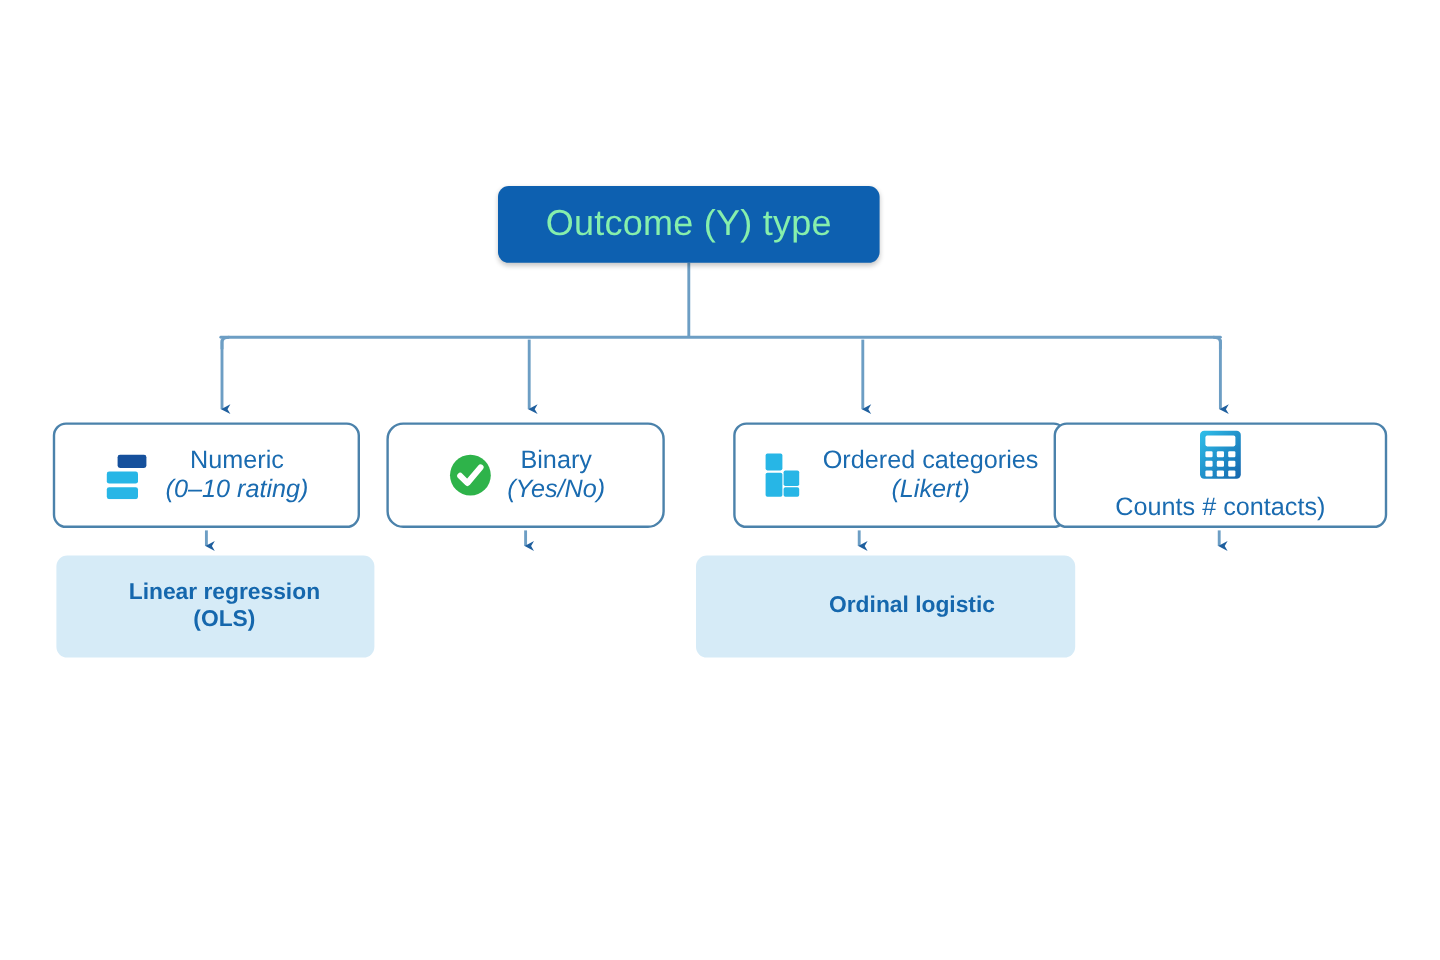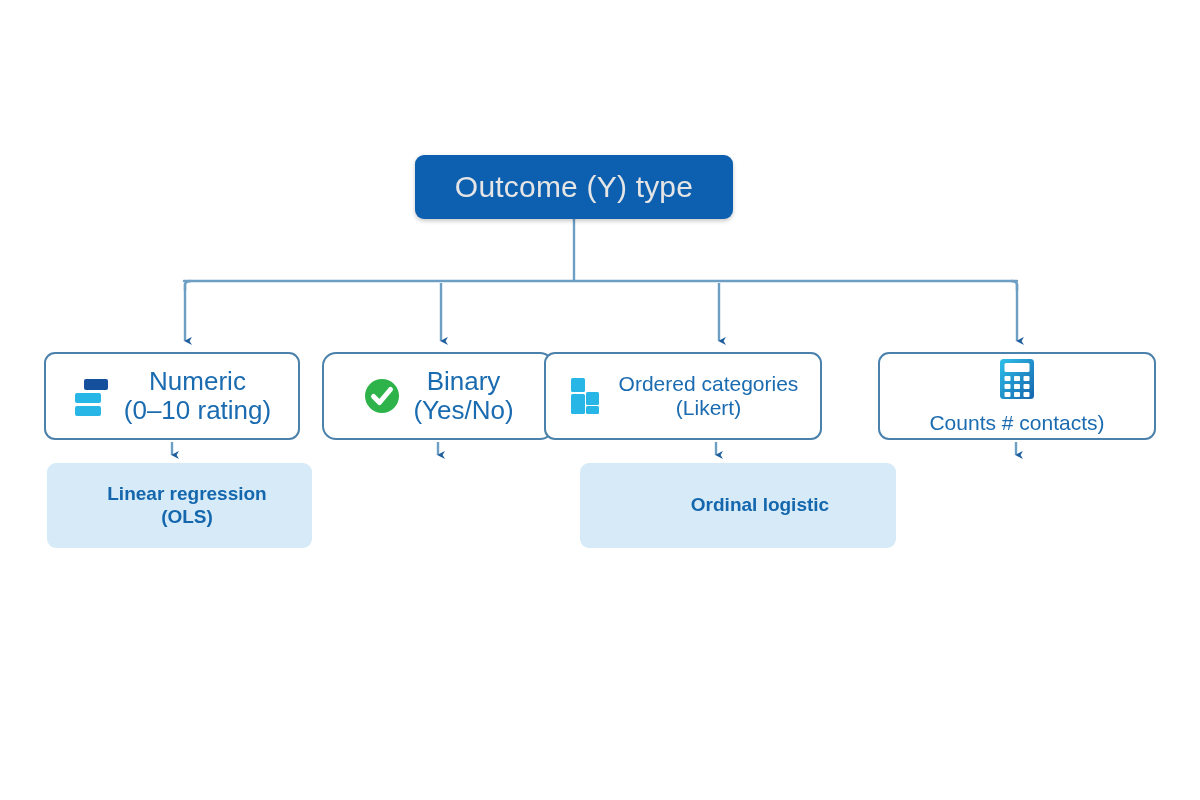--- a/index.html
+++ b/index.html
@@ -37,21 +37,21 @@
     width: 318px;
     height: 64px;
     background: #0d60b0;
     border-radius: 9px;
     box-shadow: 0 2px 4px rgba(0,0,0,0.22);
     display: flex;
     align-items: center;
     justify-content: center;
   }
   #root-node .root-label {
-    color: #e5e5e5;
+    color: #86efac;
     font-size: 30px;
     font-weight: 400;
     letter-spacing: 0.2px;
     line-height: 1;
     white-space: nowrap;
   }
 
   
   .card {
     position: absolute;
@@ -63,38 +63,38 @@
     box-sizing: border-box;
     display: flex;
     flex-direction: row;
     align-items: center;
     justify-content: center;
     gap: 11px;
     padding: 0 8px;
   }
   .card .card-text {
     color: #1a6bb0;
-    font-size: 26px;
+    font-size: 21px;
     line-height: 1.12;
     text-align: center;
     white-space: nowrap;
   }
-  .card .card-text .line2 { display: block; }
+  .card .card-text .line2 { display: block; font-style: italic; }
   .card .icon-wrap {
     flex: 0 0 auto;
     width: 40px;
     height: 42px;
     display: flex;
     align-items: center;
     justify-content: center;
   }
 
   #card-numeric  { left: 44px;  width: 256px; }
   #card-binary   { left: 322px; width: 232px; border-radius: 14px; }
-  #card-ordered  { left: 544px; width: 278px; }
+  #card-ordered  { left: 611px; width: 278px; }
   #card-counts   { left: 878px; width: 278px; flex-direction: column; }
 
   #card-counts .card-text,
   #card-ordered .card-text { font-size: 21px; }
 
   
   .result {
     position: absolute;
     top: 463px;
     height: 85px;

